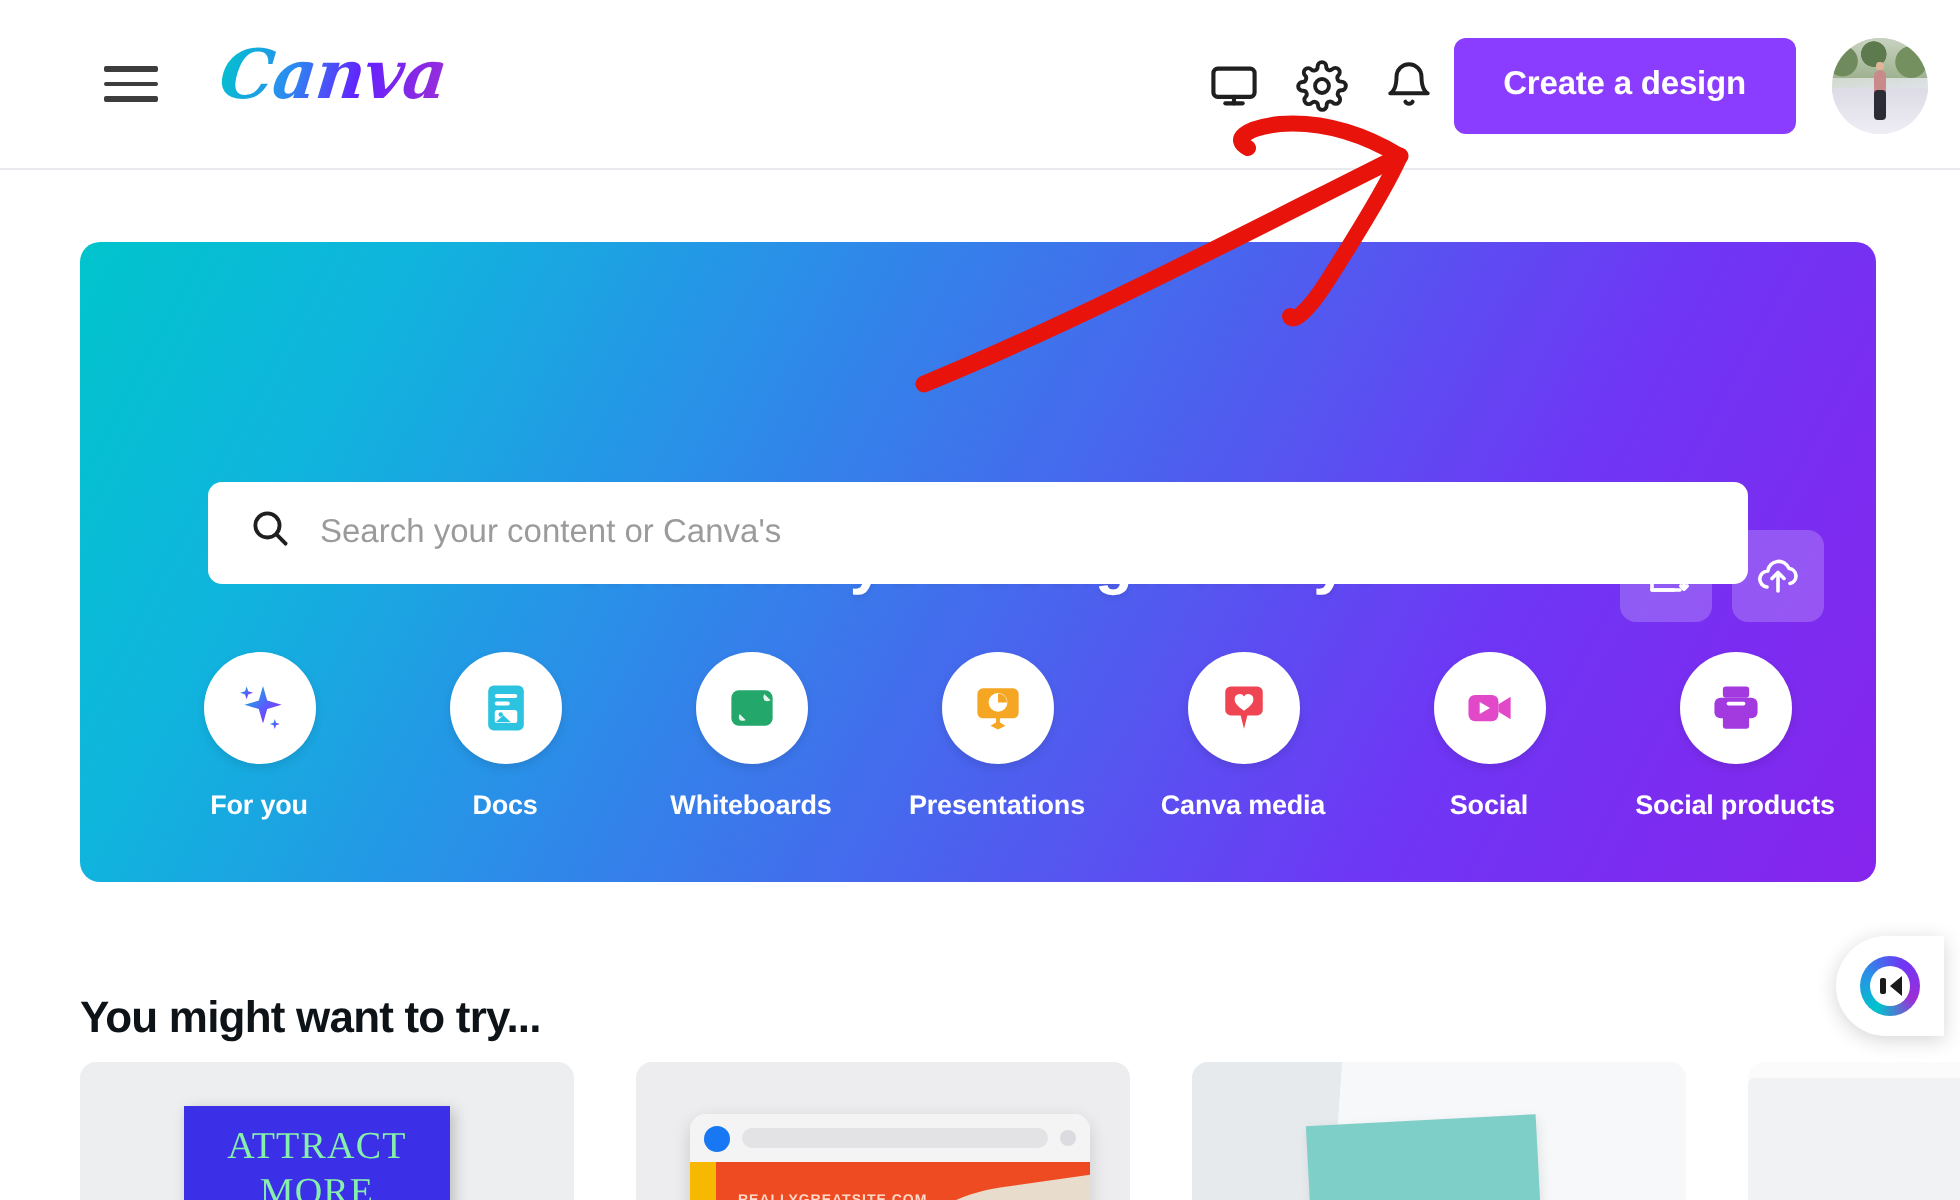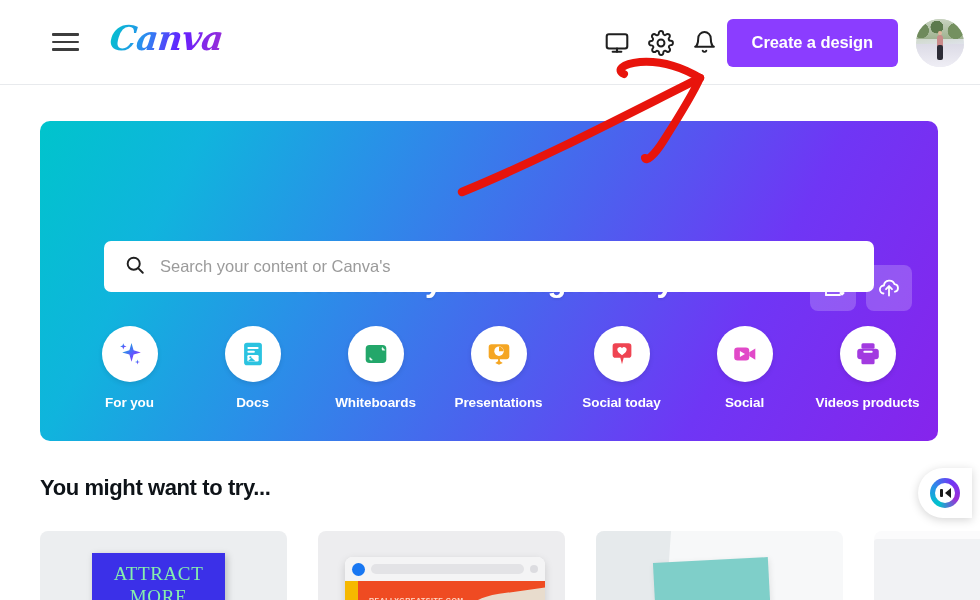--- a/index.html
+++ b/index.html
@@ -154,21 +154,21 @@
   .cat-label {
     margin-top: 13px;
     color: #ffffff;
     font-size: 13.5px; font-weight: 700;
     letter-spacing: -0.1px;
     white-space: nowrap;
   }
 
   
   .try-title {
-    position: absolute; left: 40px; top: 475px;
+    position: absolute; left: 40px; top: 496px;
     font-size: 22px; font-weight: 700; color: #0e1318;
     letter-spacing: -0.4px;
   }
   .cards {
     position: absolute; left: 40px; top: 531px;
     display: flex; gap: 31px;
   }
   .card {
     width: 247px; height: 140px;
     border-radius: 8px;
@@ -432,21 +432,21 @@
         <div class="cat-label">Presentations</div>
       </div>
 
       <div class="cat">
         <div class="cat-circle">
           <svg width="30" height="30" viewBox="0 0 32 32">
             <path d="M6 7.5 a3 3 0 0 1 3-3 h14 a3 3 0 0 1 3 3 v9.5 a3 3 0 0 1-3 3 h-5.2 L16 27 l-1.8-7 H9 a3 3 0 0 1-3-3 Z" fill="#ef4452"></path>
             <path d="M16 17.4 c-3.6-2.5-5-4.2-5-6.1 a2.7 2.7 0 0 1 5-1.4 2.7 2.7 0 0 1 5 1.4 c0 1.9-1.4 3.6-5 6.1 z" fill="#fff"></path>
           </svg>
         </div>
-        <div class="cat-label">Social today</div>
+        <div class="cat-label">Canva media</div>
       </div>
 
       <div class="cat">
         <div class="cat-circle">
           <svg width="30" height="30" viewBox="0 0 32 32">
             <rect x="4.5" y="9" width="16" height="14" rx="3.5" fill="#e149c8"></rect>
             <path d="M20.5 14 L27 10 L27 22 L20.5 18 Z" fill="#e149c8"></path>
             <path d="M10.5 12.8 L16 16 L10.5 19.2 Z" fill="#fff"></path>
           </svg>
         </div>
@@ -455,21 +455,21 @@
 
       <div class="cat">
         <div class="cat-circle">
           <svg width="30" height="30" viewBox="0 0 32 32">
             <rect x="9" y="4.5" width="14" height="6" rx="1.6" fill="#a23ae0"></rect>
             <rect x="4.5" y="10.5" width="23" height="11" rx="3.2" fill="#a23ae0"></rect>
             <rect x="9" y="19" width="14" height="8" rx="1.6" fill="#a23ae0"></rect>
             <rect x="11" y="12.6" width="10" height="2" rx="1" fill="#fff"></rect>
           </svg>
         </div>
-        <div class="cat-label">Videos products</div>
+        <div class="cat-label">Social products</div>
       </div>
 
       <div class="cat">
         
         
       </div>
 
     </div>
   </div>
 

